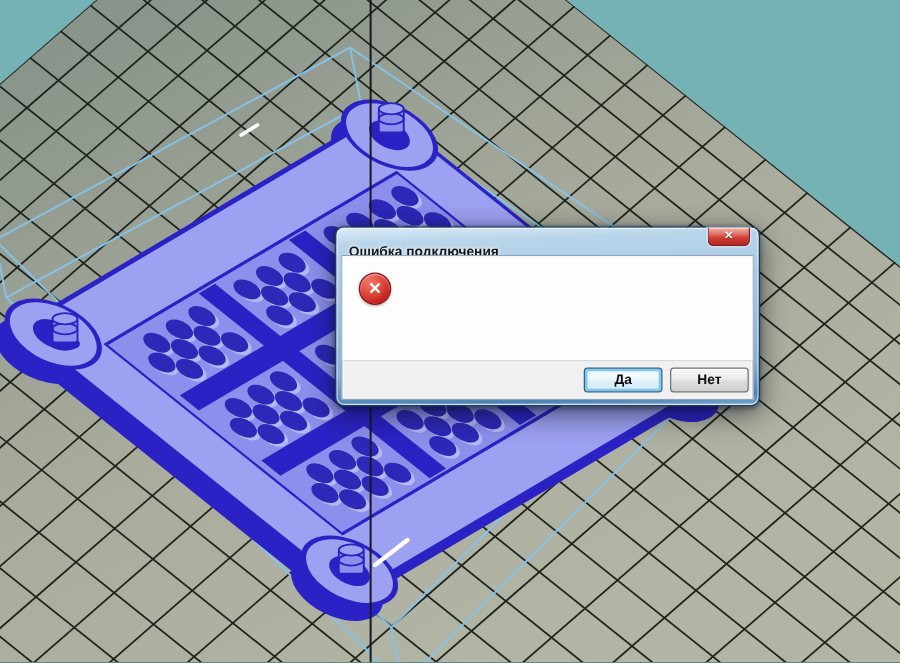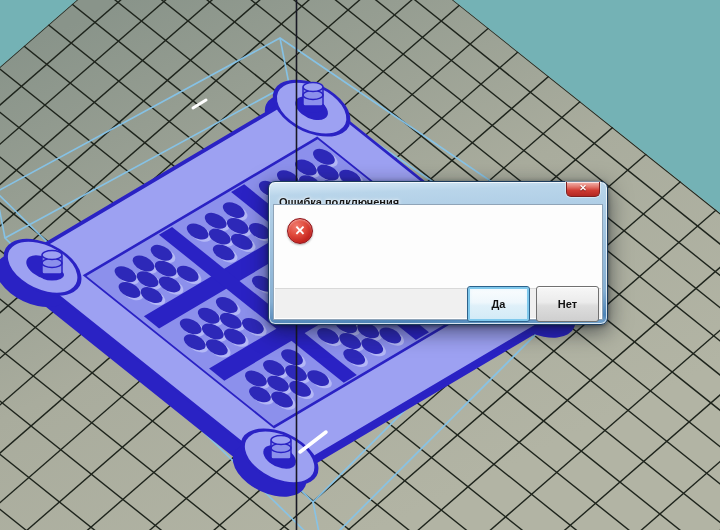--- a/index.html
+++ b/index.html
@@ -61,21 +61,21 @@
     font-size:10px;line-height:13.5px;font-weight:bold;color:#141414;
     letter-spacing:-0.1px;
   }
   .btnstrip{
     position:absolute;left:1px;right:1px;bottom:1px;height:30px;
     background:#f0f0f0;border-top:1px solid #d9d9d9;
     display:flex;justify-content:flex-end;align-items:center;gap:6px;
     padding:0 2px 0 0;
   }
   .btn{
-    width:63px;height:36px;border-radius:3px;
+    width:63px;height:20px;border-radius:3px;
     font-family:"Liberation Sans",sans-serif;
     font-size:11px;font-weight:bold;color:#111;line-height:16px;
     border:1px solid #707070;
     background:linear-gradient(180deg,#f7f7f7 0%,#ebebeb 45%,#dddddd 55%,#cfcfcf 100%);
     box-shadow:inset 0 1px 0 #fff;
     cursor:pointer;padding:0;
   }
   .btn.default{
     border:1px solid #2c628b;
     box-shadow:inset 0 0 0 2px #7fc8ec, inset 0 0 5px #cdeefb;

